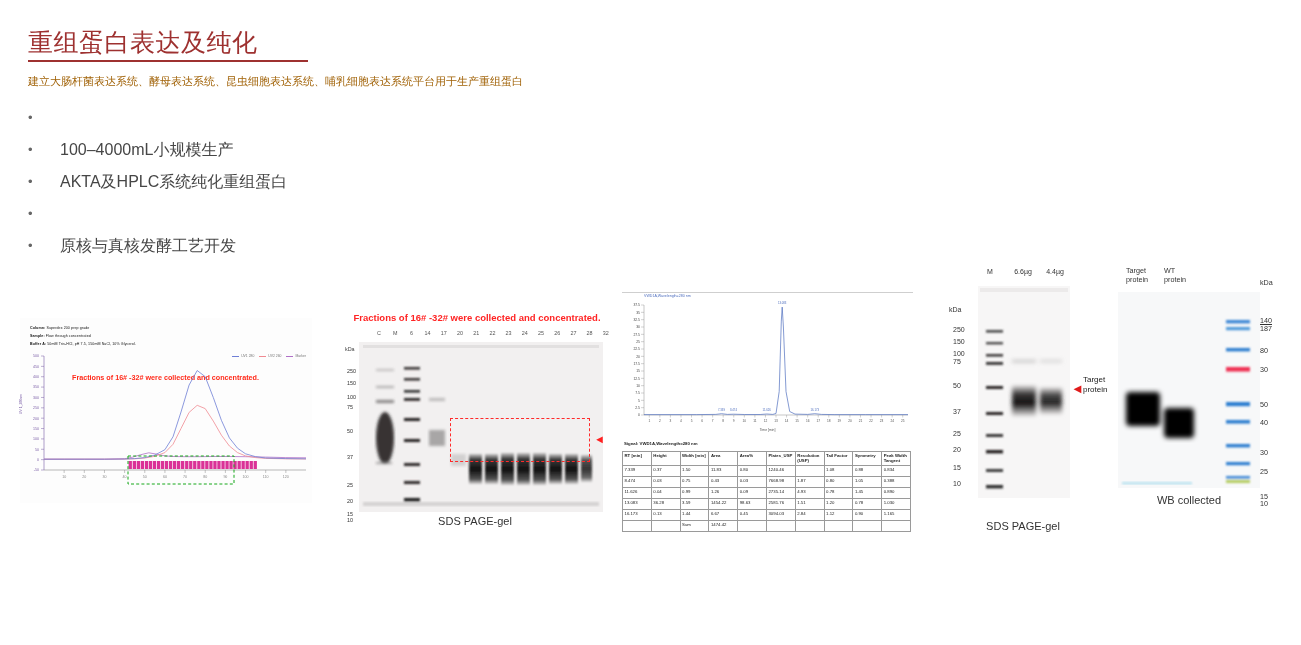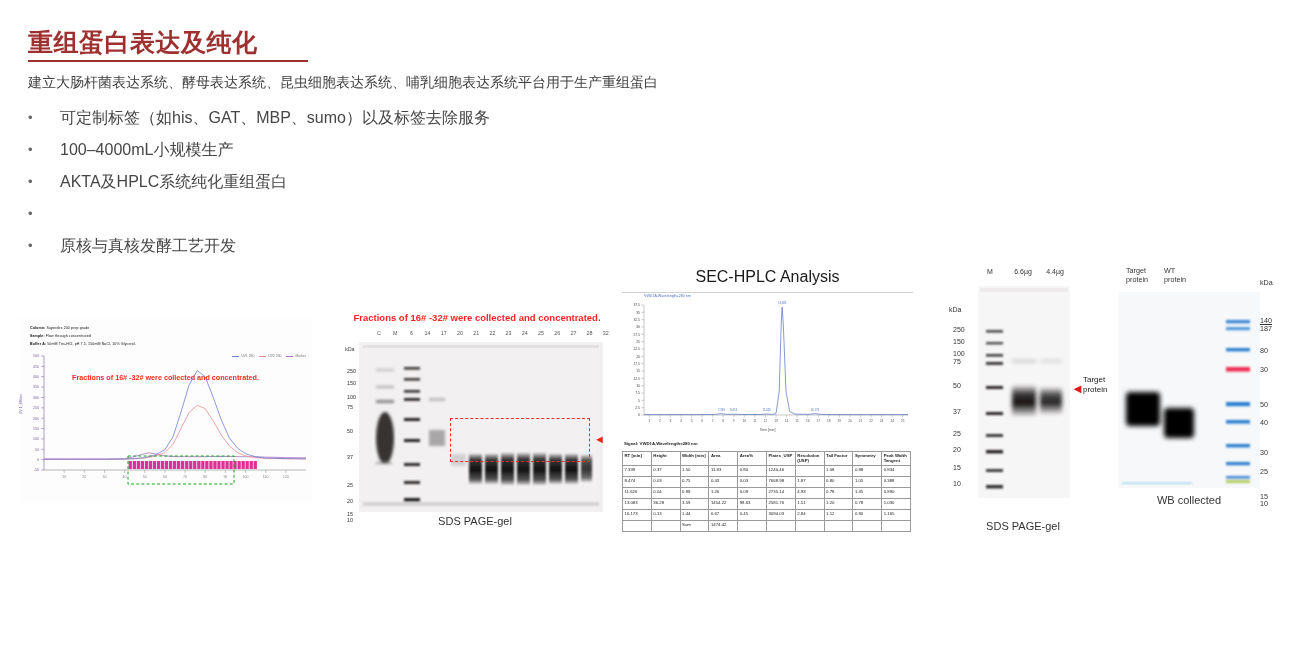--- a/index.html
+++ b/index.html
@@ -1,23 +1,23 @@
 <!DOCTYPE html>
 <html><head>
 <meta charset="utf-8">
 <style>
   html,body{margin:0;padding:0;background:#ffffff;}
   body{width:1301px;height:645px;position:relative;overflow:hidden;
        font-family:"Liberation Sans","DejaVu Sans",sans-serif;color:#404040;}
 
   
-  #title{position:absolute;left:28px;top:26px;font-size:25px;font-weight:bold;
+  #title{position:absolute;left:28px;top:26px;font-size:25px;font-weight:normal;
          color:#9e3130;letter-spacing:.5px;}
   #title-rule{position:absolute;left:28px;top:60px;width:280px;height:2px;background:#9e3130;}
-  #lead{position:absolute;left:28px;top:74px;font-size:14px;color:#404040;white-space:nowrap;}
+  #lead{position:absolute;left:28px;top:74px;font-size:11px;color:#a16207;white-space:nowrap;}
   #bullets{position:absolute;left:28px;top:108px;width:700px;}
   .bullet{display:flex;align-items:flex-start;height:32px;font-size:16px;color:#464646;}
   .bullet .dot{width:32px;flex:0 0 32px;text-align:left;font-size:13px;color:#666;line-height:20px;}
   .bullet .btxt{white-space:nowrap;}
 
   
   #p1{position:absolute;left:20px;top:318px;width:292px;height:185px;background:#fdfdfd;}
   #p1 .meta{position:absolute;left:10px;font-size:3.6px;color:#111;white-space:nowrap;
             font-weight:bold;letter-spacing:.1px;}
   #p1 .meta span{font-weight:normal;}
@@ -79,21 +79,20 @@
 </head>
 <body>
 
 <div id="title">重组蛋白表达及纯化</div>
 <div id="title-rule"></div>
 <div id="lead">建立大肠杆菌表达系统、酵母表达系统、昆虫细胞表达系统、哺乳细胞表达系统平台用于生产重组蛋白</div>
 
 <div id="bullets">
   <div class="bullet">
     <span class="dot">•</span>
-    <span class="btxt">可定制标签（如his、GAT、MBP、sumo）以及标签去除服务</span>
   </div>
   <div class="bullet">
     <span class="dot">•</span>
     <span class="btxt">100–4000mL小规模生产</span>
   </div>
   <div class="bullet">
     <span class="dot">•</span>
     <span class="btxt">AKTA及HPLC系统纯化重组蛋白</span>
   </div>
   <div class="bullet">
@@ -331,21 +330,20 @@
       <div class="mk" style="top: 186px;">20</div>
       <div class="mk" style="top: 199px;">15</div>
       <div class="mk" style="top: 205px;">10</div>
     </div>
   <div class="reddash"></div>
   <div class="redarrow">◄</div>
   <div class="cap-b" style="left:0;top:203px;width:260px">SDS PAGE-gel</div>
 </div>
 
 <div id="p3">
-  <div class="t">SEC-HPLC Analysis</div>
 
   <div class="chrom">
     <div class="cl">VWD1A,Wavelength=280 nm</div>
     <svg width="291" height="140">
       <rect x="0" y="0" width="291" height="140" fill="#fff"></rect>
       <g id="p3-yticks">
           <line x1="19" y1="12" x2="22" y2="12" stroke="#8d8d8d" stroke-width=".4"></line>
           <text x="18" y="13.3" text-anchor="end" font-size="3.4" fill="#444">37.5</text>
           <line x1="19" y1="19.333333333333332" x2="22" y2="19.333333333333332" stroke="#8d8d8d" stroke-width=".4"></line>
           <text x="18" y="20.633333333333333" text-anchor="end" font-size="3.4" fill="#444">35</text>

